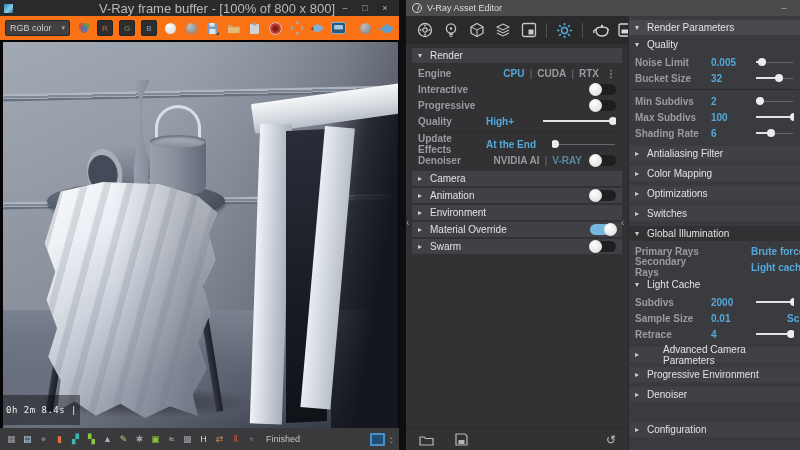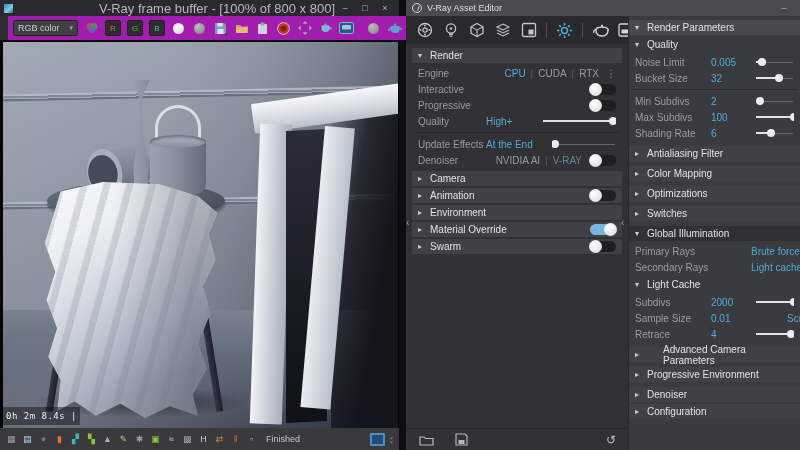--- a/index.html
+++ b/index.html
@@ -5,21 +5,21 @@
   html,body{margin:0;padding:0;}
   body{width:800px;height:450px;position:relative;overflow:hidden;background:#0e0e10;
        font-family:"Liberation Sans",sans-serif;-webkit-font-smoothing:antialiased;}
   .abs{position:absolute;}
   
   #vfb{left:0;top:0;width:399px;height:450px;background:#2e2e30;}
   .vfb-title{left:0;top:0;width:399px;height:16px;background:#2a2a2c;display:flex;align-items:center;padding:0 4px;box-sizing:border-box;}
   .vfb-title .logo{width:9px;height:9px;background:linear-gradient(135deg,#3c7fb5,#7fd0e8 60%,#2a5d8a);margin-right:5px;flex:none;}
   .vfb-title .t{font-size:13px;color:#b9b9bb;flex:1;white-space:nowrap;overflow:hidden;text-align:right;}
   .winbtn{width:20px;height:14px;display:flex;align-items:center;justify-content:center;color:#b5b5b7;font-size:9px;flex:none;}
-  .vfb-toolbar{left:8px;top:16px;width:399px;height:24px;background:#a21caf;display:flex;align-items:center;padding:0 5px;box-sizing:border-box;gap:6px;}
+  .vfb-toolbar{left:0;top:16px;width:399px;height:24px;background:#f97316;display:flex;align-items:center;padding:0 5px;box-sizing:border-box;gap:6px;}
   .dropdown{width:136px;height:16px;background:#414143;border:1px solid #262628;border-radius:2px;display:flex;align-items:center;padding:0 4px;box-sizing:border-box;}
   .dropdown .dt{font-size:9px;color:#cfcfd1;flex:1;}
   .dropdown .dc{font-size:7px;color:#a8a8aa;}
   .tico{width:15px;height:15px;display:flex;align-items:center;justify-content:center;flex:none;}
   .lbtn{width:14px;height:14px;background:#2d2d2f;border:1px solid #242426;border-radius:2px;font-size:8px;display:flex;align-items:center;justify-content:center;flex:none;}
   .dotw{width:11px;height:11px;border-radius:50%;background:radial-gradient(circle at 35% 30%,#fff,#cfcfcf);}
   .dotg{width:11px;height:11px;border-radius:50%;background:radial-gradient(circle at 35% 30%,#bfbfbf,#7c7c7e);}
   .vfb-canvas{left:0;top:40px;width:399px;height:388px;background:#060608;}
   .vfb-status{left:0;top:428px;width:399px;height:22px;background:#3a3a3c;display:flex;align-items:center;padding:0 5px;box-sizing:border-box;gap:3px;}
   .sicon{width:13px;height:14px;display:inline-flex;align-items:center;justify-content:center;font-size:9px;flex:none;}
@@ -69,21 +69,21 @@
     background:linear-gradient(to bottom,#9299a5 0%,#7d8492 50%,#646b78 100%);}
   .cup .crim{left:0;top:0;width:35px;height:49px;border-radius:50%;
     background:radial-gradient(ellipse at 45% 50%,#444a57 0 52%,#a8afba 55% 72%,#8f97a3 75%);}
   .cloth{left:40px;top:140px;width:176px;height:236px;
     background:linear-gradient(160deg,#f4f6f9 0%,#eaeef3 22%,#d5dae2 40%,#bac1cc 60%,#9ba3b0 80%,#8e96a3 100%);
     clip-path:polygon(10% 4%,34% 0,66% 1%,88% 6%,99% 13%,94% 22%,98% 33%,91% 44%,95% 56%,88% 68%,93% 79%,85% 90%,88% 99%,72% 95%,58% 100%,44% 94%,30% 99%,18% 93%,8% 97%,10% 84%,3% 74%,8% 62%,2% 50%,7% 38%,1% 26%,6% 14%);}
   .cloth::after{content:"";position:absolute;inset:0;clip-path:inherit;
     background:repeating-linear-gradient(105deg,rgba(110,120,138,0) 0 14px,rgba(110,120,138,.22) 16px 22px),
                linear-gradient(to right,rgba(255,255,255,.25),rgba(0,0,0,0) 40%,rgba(40,46,60,.3) 85%);}
   .stamp{left:0;bottom:3px;font-family:"DejaVu Sans Mono",monospace;font-size:9px;color:#f0f0f2;
-    background:rgba(8,8,10,.45);padding:4px 3px;letter-spacing:.5px;}
+    background:rgba(8,8,10,.45);padding:10px 3px;letter-spacing:.5px;}
   
   #ae{left:406px;top:0;width:394px;height:358px;background:#323234;}
   .ae-title{left:0;top:0;width:394px;height:16px;background:#4b4b4d;display:flex;align-items:center;padding:0 6px;box-sizing:border-box;}
   .ae-title .t{font-size:9px;color:#dedee0;flex:1;}
   .vlogo{width:10px;height:10px;border:1px solid #d8d8da;border-radius:50%;margin-right:5px;position:relative;flex:none;box-sizing:border-box;}
   .vlogo::after{content:"";position:absolute;left:2px;top:1px;width:3px;height:5px;border-right:1px solid #d8d8da;transform:rotate(18deg);}
   .ae-icons{left:0;top:16px;width:222px;height:28px;background:#2a2a2c;display:flex;align-items:center;padding:0 10px;box-sizing:border-box;gap:9px;}
   .aico{width:17px;height:17px;display:flex;align-items:center;justify-content:center;flex:none;}
   .vsep{width:1px;height:15px;background:#515153;flex:none;}
   .ae-left{left:0;top:44px;width:222px;height:384px;background:#323234;padding:4px 6px;box-sizing:border-box;}
@@ -91,21 +91,21 @@
   .undo{margin-left:auto;font-size:12px;color:#c0c0c2;}
   .ae-right{left:222px;top:16px;width:172px;height:434px;background:#3a3b3e;border-left:1px solid #29292b;padding:4px 0 0 0;box-sizing:border-box;}
   
   .hdr{height:15px;background:#404144;margin:0 0 2px 0;display:flex;align-items:center;padding:0 6px;font-size:10px;color:#e2e2e4;}
   .hdr-rp{background:#48494c;}
   .hdr-dark{background:#313134;}
   .subhdr{height:15px;display:flex;align-items:center;padding:0 6px;font-size:10px;color:#e2e2e4;margin:2px 0;}
   .ar{font-size:8px;color:#cdcdcf;margin-right:5px;width:7px;flex:none;}
   .ar-exp::before{content:"▾";}
   .ar-col::before{content:"▸";}
-  .row{height:16px;display:flex;align-items:center;padding:0 6px;font-size:10px;color:#9b9ba0;}
+  .row{height:16px;display:flex;align-items:center;padding:0 6px;font-size:10px;color:#9b9ba0;font-weight:bold;}
   .lbl{flex:none;}
   .lbl70{width:68px;} .lbl76{width:76px;}
   .val{color:#53a9db;flex:none;padding-left:40px;}
   .grow{flex:1;}
   .sep{height:1px;background:#2a2a2c;margin:3px 2px;}
   .opt{color:#9a9a9e;} .opt.sel{color:#53a9db;}
   .osep{color:#5d5d61;margin:0 5px;}
   .menu-dots{color:#8e8e92;margin-left:7px;font-size:10px;}
   .toggle{width:26px;height:11px;border-radius:6px;background:#1f1f22;position:relative;flex:none;}
   .toggle .knob{position:absolute;left:-1px;top:-1px;width:13px;height:13px;border-radius:50%;background:radial-gradient(circle at 38% 32%,#fff,#d8d8d8);}
@@ -563,21 +563,21 @@
       <span>Advanced Camera Parameters</span>
     </div>
     <div class="hdr" style="margin-top:5px;">
       <span class="ar ar-col"></span>
       <span>Progressive Environment</span>
     </div>
     <div class="hdr" style="margin-top:5px;">
       <span class="ar ar-col"></span>
       <span>Denoiser</span>
     </div>
-    <div class="hdr" style="margin-top:2px;">
+    <div class="hdr" style="margin-top:20px;">
       <span class="ar ar-col"></span>
       <span>Configuration</span>
     </div>
   </div>
 
   <span class="chev-handle abs" style="left:0;top:218px;">‹</span>
   <span class="chev-handle abs" style="left:215px;top:218px;">‹</span>
 </div>
 
 </body></html>

